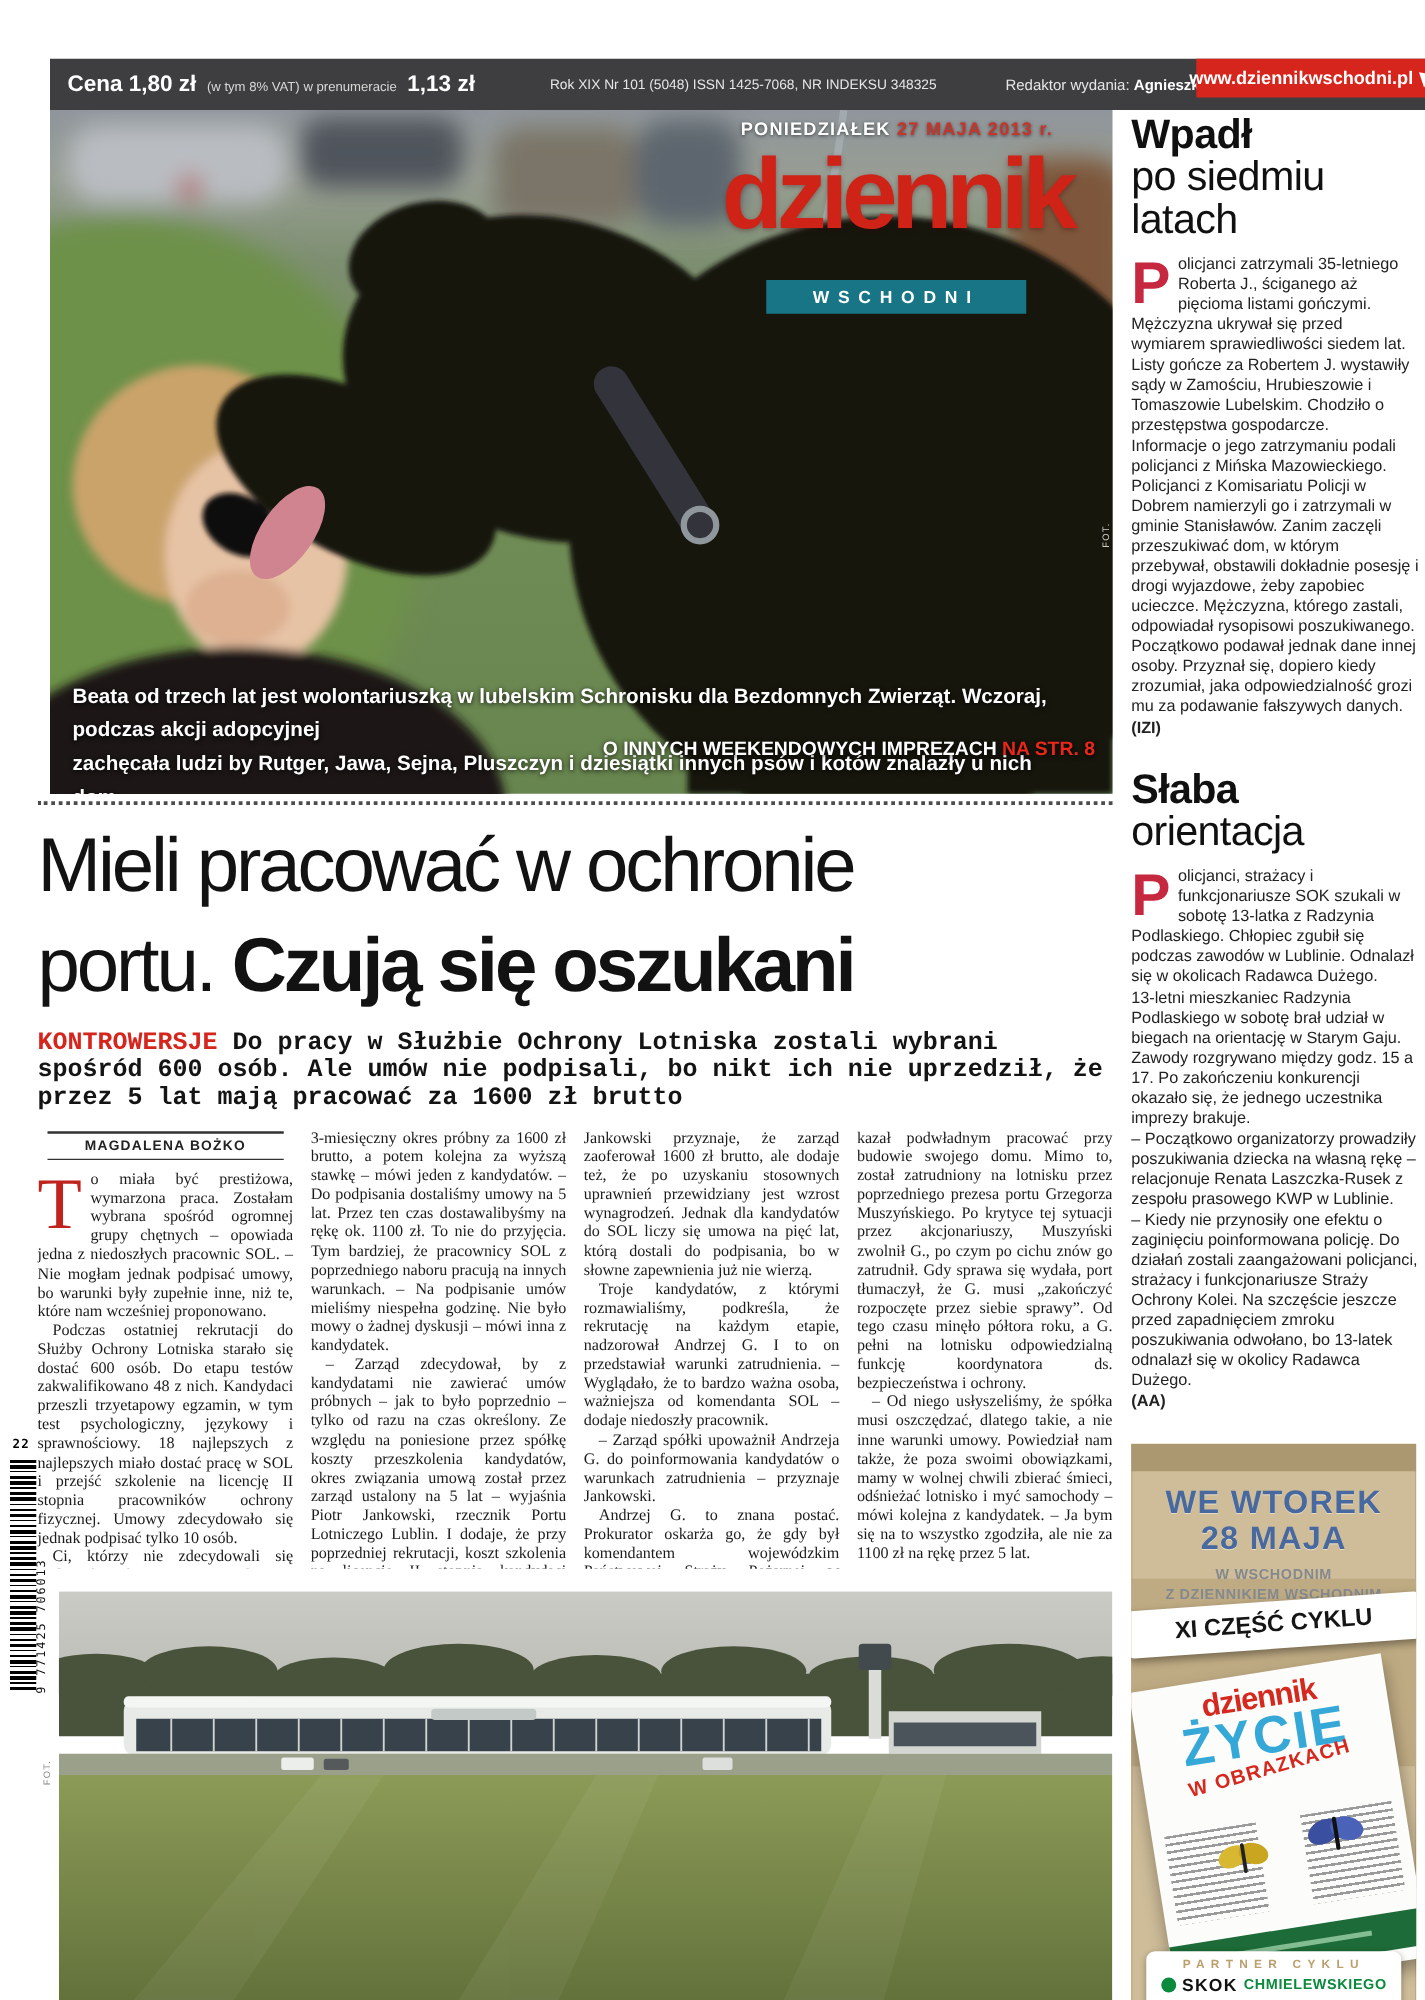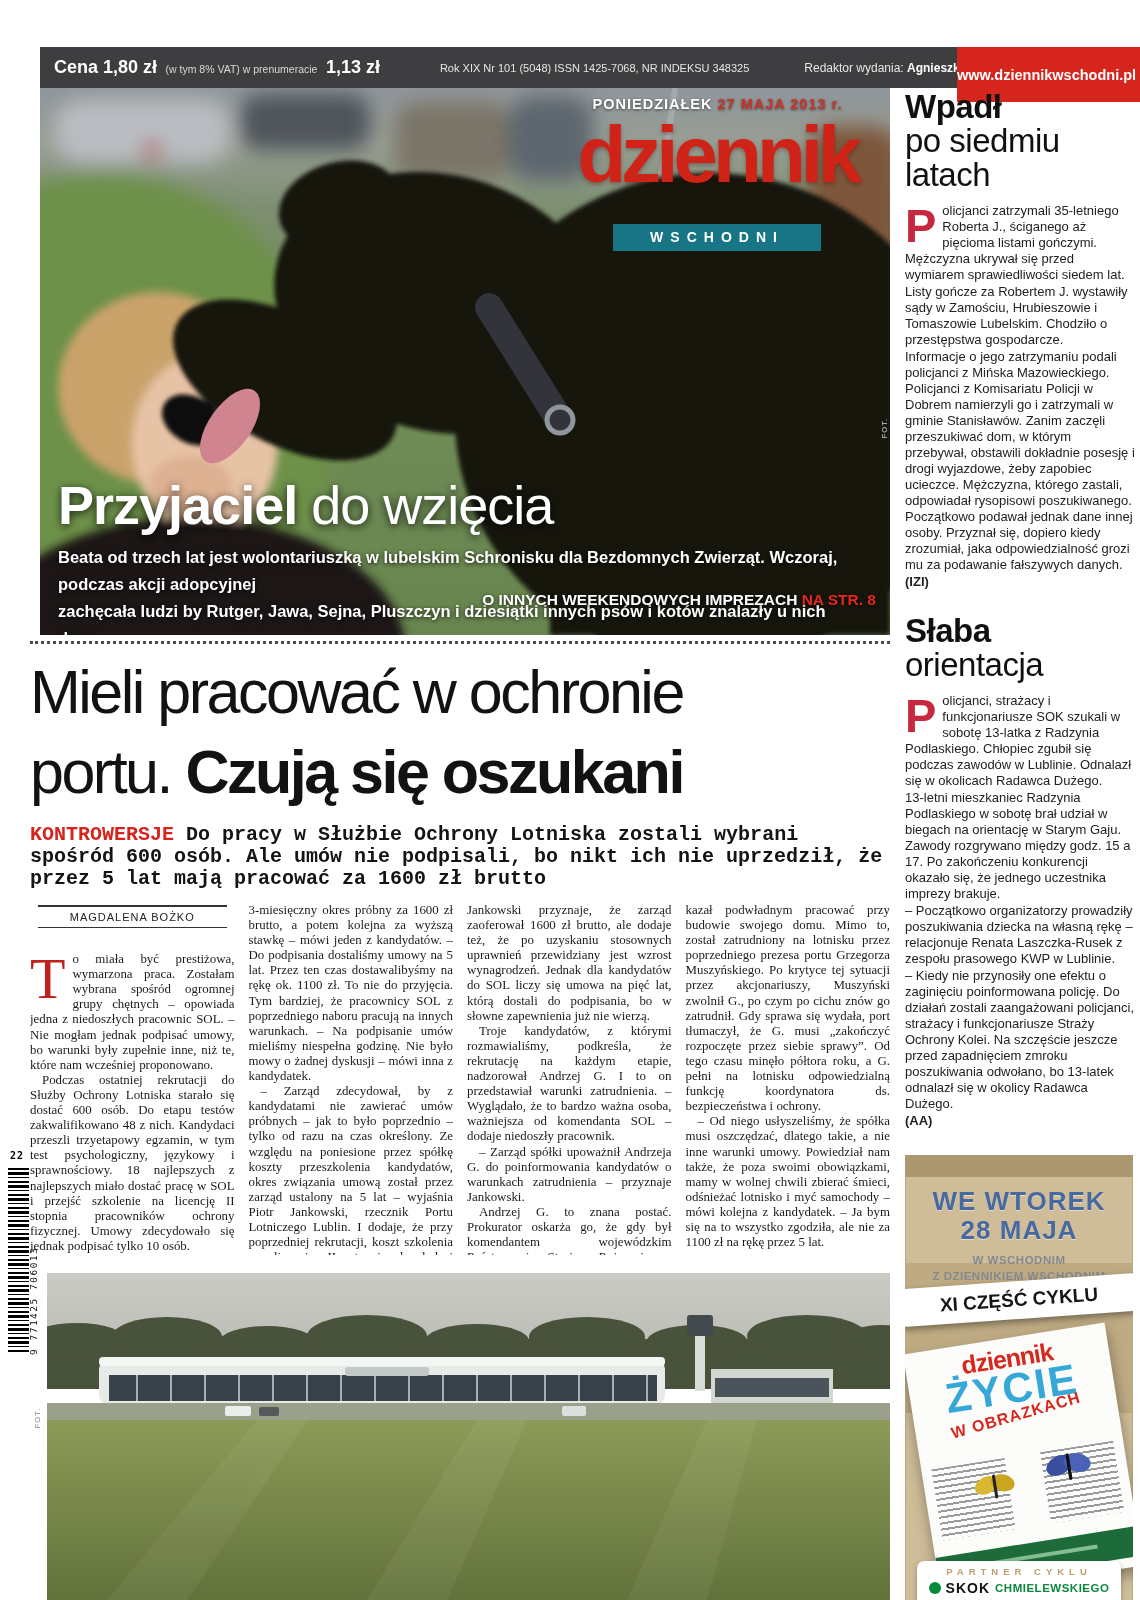--- a/index.html
+++ b/index.html
@@ -7,22 +7,22 @@
         font-family:"Liberation Sans",sans-serif;color:#1a1a1a;}
   
   .topbar{position:absolute;left:40px;top:47px;width:1100px;height:41px;background:#3e3e40;
           display:flex;align-items:center;color:#fff;}
   .tb-price{margin-left:14px;white-space:nowrap;text-align:right;}
   .tb-price .big{font-size:18px;font-weight:800;}
   .tb-price .small{font-size:10.5px;color:#d8d8d8;margin:0 4px;}
   .tb-issue{font-size:11px;color:#e6e6e6;margin-left:60px;white-space:nowrap;}
   .tb-editor{font-size:12px;color:#e6e6e6;margin-left:55px;white-space:nowrap;}
   .tb-editor b{color:#fff;}
-  .tb-web{position:absolute;right:0;top:0;width:183px;height:55px;background:#d6251d;
-          display:flex;align-items:center;justify-content:space-between;gap:6px;
+  .tb-web{position:absolute;right:0;top:0;width:183px;height:31px;background:#d6251d;
+          display:flex;align-items:center;justify-content:center;gap:6px;
           font-weight:800;font-size:14.5px;color:#fff;}
   .cursor{width:0;height:0;border-left:9px solid #fff;border-top:5px solid transparent;
           border-bottom:8px solid transparent;transform:rotate(-18deg);}
   
   .hero{position:absolute;left:40px;top:88px;width:850px;height:547px;overflow:hidden;
         background:linear-gradient(180deg,#8f959b 0%,#989e93 10%,#7d8f71 22%,#748c5e 40%,#6f8b55 65%,#67854e 100%);}
   .hero svg.art{position:absolute;left:0;top:0;width:100%;height:100%;}
   .masthead{position:absolute;left:505px;top:8px;width:345px;}
   .mh-date{font-size:14.5px;font-weight:800;letter-spacing:1px;text-align:center;
            text-shadow:0 1px 3px rgba(0,0,0,.6);}
@@ -88,23 +88,23 @@
   .dotted{border-top:3px dotted #4c4c4c;height:0;margin-bottom:8px;}
   .headline{font-size:61px;line-height:80px;letter-spacing:-2.5px;color:#121212;font-weight:400;}
   .headline .hb{font-weight:800;}
   .lede{margin-top:12px;font-size:20px;line-height:22px;font-weight:700;color:#141414;font-family:Liberation Mono, monospace;}
   .kicker{color:#d6251d;}
   .cols{margin-top:13px;display:grid;grid-template-columns:repeat(4,1fr);column-gap:14px;}
   .col{height:352px;overflow:hidden;font-family:"Liberation Serif",serif;font-size:12.9px;
        line-height:15.1px;text-align:justify;color:#1b1b1b;}
   .col p{margin:0;}
   .col p+p{text-indent:12px;}
-  .byline{font-family:"Liberation Sans",sans-serif;font-size:11px;font-weight:400;letter-spacing:1px;
+  .byline{font-family:"Liberation Sans",sans-serif;font-size:11px;font-weight:700;letter-spacing:1px;
           text-align:center;color:#222;border-top:2px solid #333;border-bottom:1.5px solid #333;
-          padding:3px 0 2px;margin:2px 8px 24px;}
+          padding:3px 0 2px;margin:2px 8px 8px;}
   .dropT{float:left;font-size:58px;line-height:48px;color:#c0231d;padding:3px 7px 0 0;
          font-family:"Liberation Serif",serif;}
   
   .bphoto{position:absolute;left:47px;top:1273px;width:843px;height:327px;overflow:hidden;}
   .bphoto svg{position:absolute;left:0;top:0;width:100%;height:100%;}
   .bcredit{position:absolute;left:33px;top:1408px;color:#8a8a8a;}
   
   .barcode{position:absolute;left:8px;top:1150px;width:36px;height:215px;}
   .bc-issue{position:absolute;left:2px;top:0;font-size:10px;font-weight:700;color:#000;
             font-family:"DejaVu Sans Mono",monospace;letter-spacing:1px;}
@@ -183,23 +183,20 @@
 
     <div class="masthead">
       <div class="mh-date">
         <span class="w">PONIEDZIAŁEK</span>
         <span class="r">27 MAJA 2013 r.</span>
       </div>
       <div class="mh-logo">dziennik</div>
       <div class="mh-sub">WSCHODNI</div>
     </div>
 
-    <div class="hero-headline">
-      <span class="b">Przyjaciel</span><span class="l"> do wzięcia</span>
-    </div>
     <div class="hero-sub">
       <div>Beata od trzech lat jest wolontariuszką w lubelskim Schronisku dla Bezdomnych Zwierząt. Wczoraj, podczas akcji adopcyjnej</div>
       <div>zachęcała ludzi by Rutger, Jawa, Sejna, Pluszczyn i dziesiątki innych psów i kotów znalazły u nich dom.</div>
     </div>
     <div class="hero-more">
       <span>O INNYCH WEEKENDOWYCH IMPREZACH </span><span class="red">NA STR. 8</span>
     </div>
     <div class="vcredit">FOT.</div>
   </div>
 

